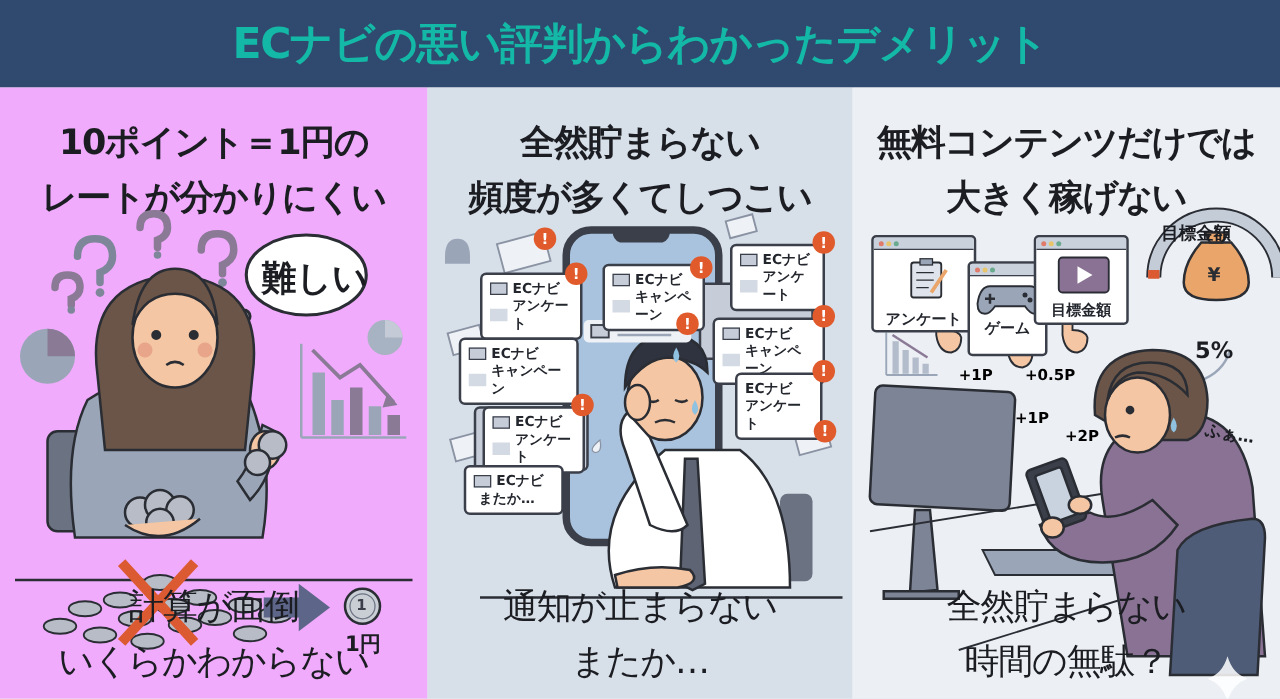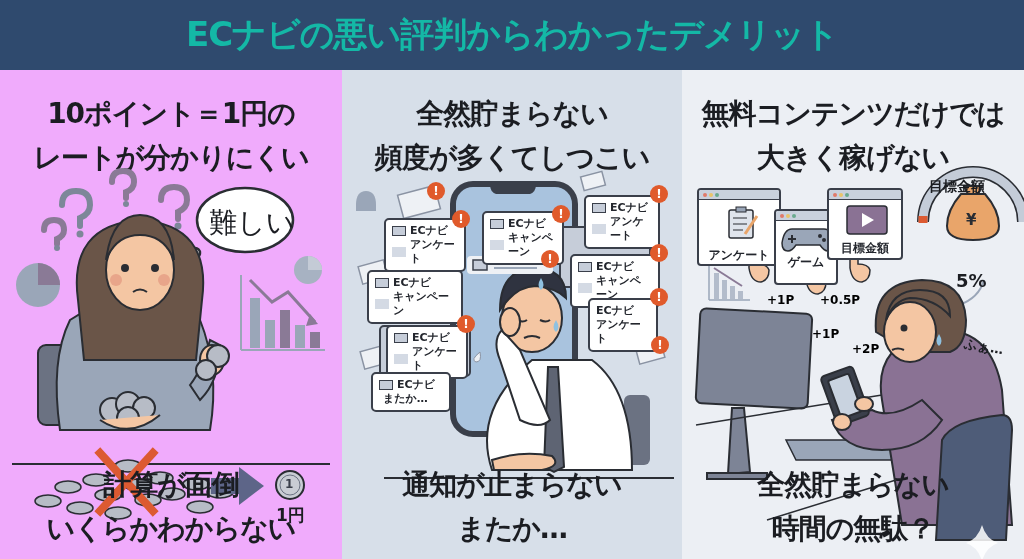--- a/index.html
+++ b/index.html
@@ -5,24 +5,24 @@
   *{box-sizing:border-box;margin:0;padding:0}
   html,body{width:1024px;height:559px;overflow:hidden;background:#e9edf3}
   body{font-family:"DejaVu Sans","Liberation Sans",sans-serif;color:#1b1d22;position:relative}
   .header{position:absolute;left:0;top:0;width:1024px;height:70px;background:#2f4a6e;display:flex;align-items:center;justify-content:center}
   .header h1{color:#14b8a6;font-size:34px;font-weight:bold;letter-spacing:-1px}
   .panel{position:absolute;top:70px;height:489px;overflow:hidden}
   .p1{left:0;width:342px;background:#f0abfc}
   .p2{left:342px;width:340px;background:#d7dfe9}
   .p3{left:682px;width:342px;background:#eceff4}
   .ptitle{position:absolute;left:0;right:0;top:22px;text-align:center;font-weight:bold;font-size:28px;line-height:44px;letter-spacing:-1px}
-  .pfoot{position:absolute;left:0;right:0;top:393px;text-align:center;font-weight:bold;font-size:28px;line-height:44px;letter-spacing:-1px}
+  .pfoot{position:absolute;left:0;right:0;top:393px;text-align:center;font-weight:normal;font-size:28px;line-height:44px;letter-spacing:-1px}
   .abs{position:absolute}
   svg{position:absolute;left:0;top:0}
-  .bubble-text{font-weight:normal;font-size:28px}
+  .bubble-text{font-weight:bold;font-size:28px}
   .notif{position:absolute;background:#fff;border:2px solid #3a3f4a;border-radius:5px;padding:4px 6px 4px 6px;font-size:11px;font-weight:bold;line-height:14px;color:#23262d}
   .notif .row{display:flex;align-items:center;gap:4px}
   .notif .env{width:14px;height:10px;border:1.5px solid #3a3f4a;background:#c6cdd9;position:relative;flex:none}
   .notif .sq{width:14px;height:10px;background:#d4dae4;flex:none}
   .badge{position:absolute;width:18px;height:18px;border-radius:50%;background:#e05a2b;color:#fff;font-size:12px;font-weight:bold;text-align:center;line-height:18px}
   .win{position:absolute;background:#fff;border:2px solid #3a3f4a;border-radius:4px;overflow:hidden}
   .win .bar{height:10px;background:#c9d1dd;border-bottom:1.5px solid #3a3f4a;position:relative}
   .win .bar i{position:absolute;top:3px;width:4px;height:4px;border-radius:50%}
   .win .lbl{position:absolute;left:0;right:0;text-align:center;font-weight:bold;font-size:12px;color:#23262d}
   .pts{position:absolute;font-weight:bold;font-size:12px;color:#000000}

